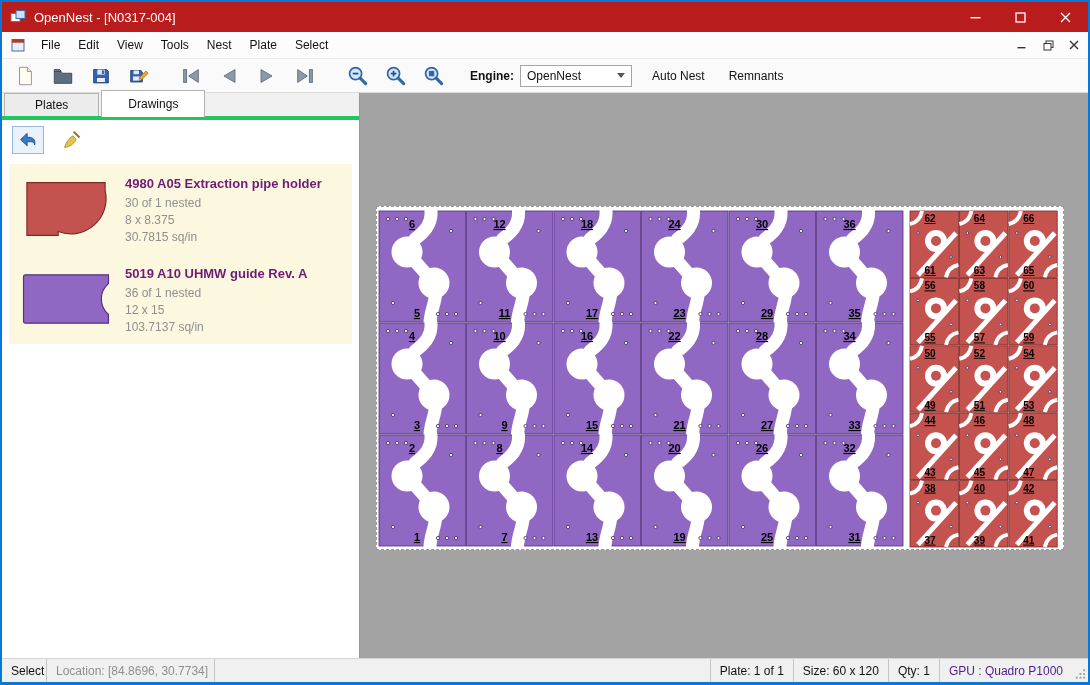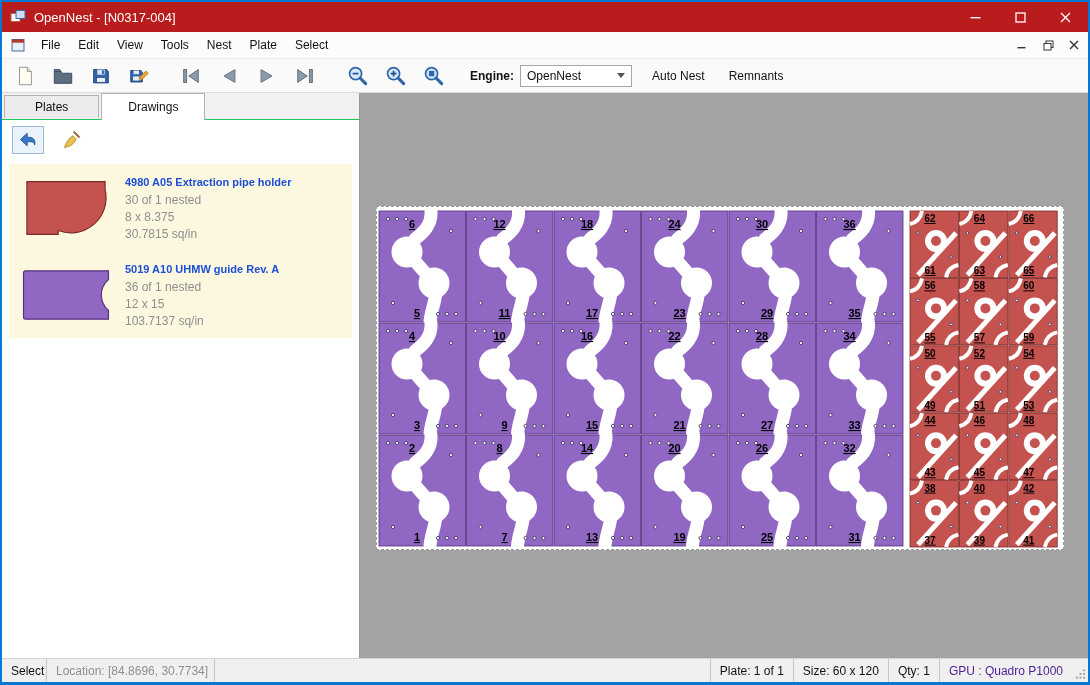--- a/index.html
+++ b/index.html
@@ -27,31 +27,31 @@
   .group-gap{margin-left:14px;}
   .engine-label{font-weight:bold;margin:0 6px 0 14px;}
   .combo{width:112px;height:22px;border:1px solid #a6a6a6;background:#fff;display:flex;align-items:center;}
   .combo-text{flex:1;padding-left:6px;}
   .combo-arrow{width:0;height:0;border-left:4px solid transparent;border-right:4px solid transparent;border-top:5px solid #555;margin-right:6px;}
   .flatbtn{margin-left:16px;padding:3px 4px;}
 
   
   .content{flex:1 1 auto;display:flex;min-height:0;}
   .sidebar{width:358px;background:#fff;border-right:1px solid #989898;display:flex;flex-direction:column;flex:0 0 auto;}
-  .tabstrip{height:27px;background:#f1f1f1;display:flex;align-items:center;border-bottom:1px solid #22c55e;padding-left:2px;flex:0 0 auto;}
+  .tabstrip{height:27px;background:#f1f1f1;display:flex;align-items:flex-end;border-bottom:4px solid #22c55e;padding-left:2px;flex:0 0 auto;}
   .tab{height:23px;padding:0 30px;display:flex;align-items:center;background:#ececec;border:1px solid #b2b2b2;border-bottom:none;margin-right:2px;}
   .tab.active{height:27px;background:#fff;margin-bottom:-1px;padding:0 26px;}
   .panel-toolbar{height:40px;display:flex;align-items:center;padding-left:10px;gap:12px;background:#fff;flex:0 0 auto;}
   .ptbtn{width:32px;height:28px;display:flex;align-items:center;justify-content:center;}
   .ptbtn.first{border:1px solid #9ab8d8;background:#eaf2fb;}
   .drawing-list{margin:4px 7px 0 7px;background:#fbf8df;}
   .drawing-item{display:flex;padding:8px 6px;}
   .thumb-wrap{width:102px;display:flex;align-items:center;justify-content:center;flex:0 0 auto;}
   .drawing-info{padding-left:8px;padding-top:4px;}
-  .d-title{font-weight:bold;font-size:11px;color:#1d4ed8;margin-bottom:4px;}
+  .d-title{font-weight:bold;font-size:13px;color:#701a75;margin-bottom:4px;}
   .d-sub{color:#8f8f8f;line-height:17px;}
 
   .canvas{flex:1 1 auto;background:#a3a3a3;position:relative;overflow:hidden;}
   .plate{position:absolute;left:16px;top:113px;width:688px;height:344px;background:#fff;border:1px dashed #9a9a9a;}
   #nest-svg{display:block;}
   #nest-svg text{font-family:"Liberation Sans","DejaVu Sans",sans-serif;font-weight:bold;fill:#000;text-decoration:underline;}
   .hole{fill:#fff;stroke:#4a3a66;stroke-width:0.9;}
 
   
   .statusbar{height:24px;background:#f0f0f0;border-top:1px solid #d5d5d5;display:flex;align-items:center;flex:0 0 auto;}

